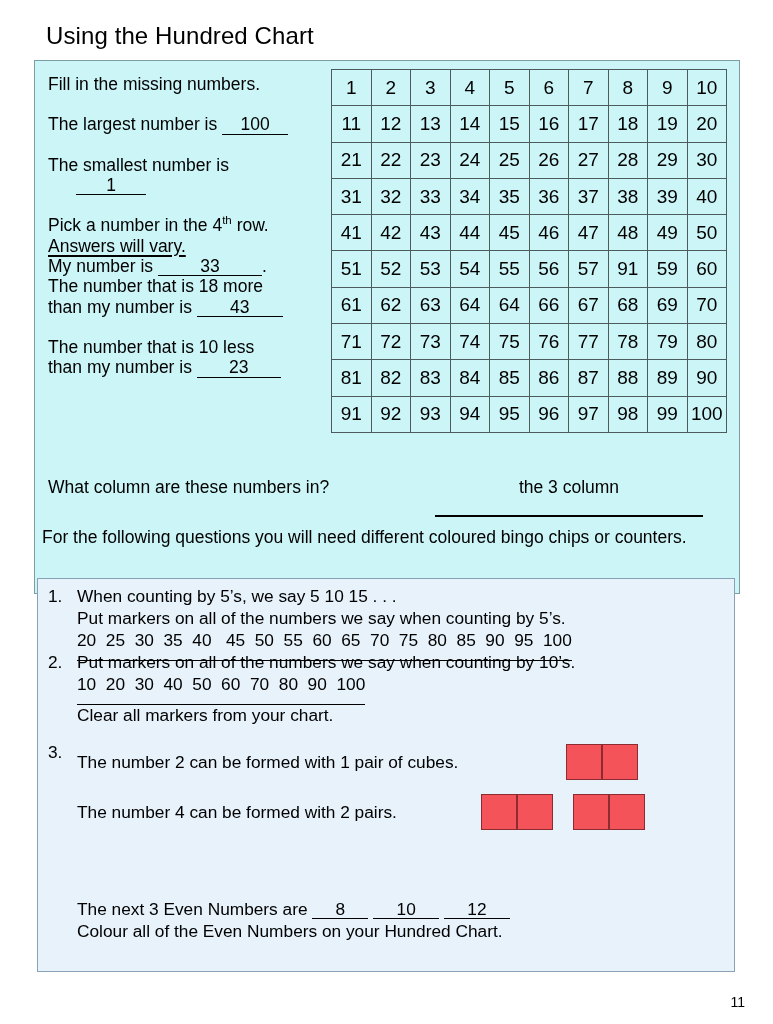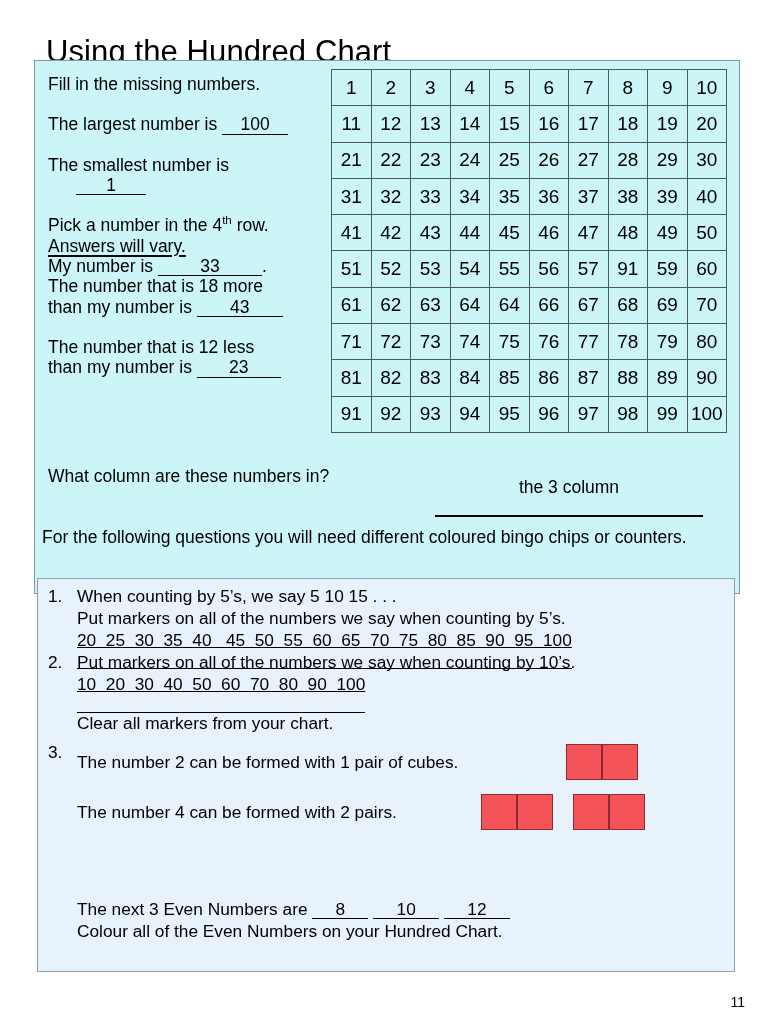--- a/index.html
+++ b/index.html
@@ -11,24 +11,23 @@
     color: #000000;
     overflow: hidden;
   }
 
   .page { position: relative; width: 773px; height: 1024px; background: #fff; }
 
   
   .page-title {
     position: absolute;
     left: 46px; top: 22px;
-    font-size: 31px;
+    font-size: 24px;
     letter-spacing: 0.1px;
     white-space: nowrap;
-    margin-top: 12px;
   }
 
   
   .top-panel {
     position: absolute;
     left: 34px; top: 60px;
     width: 706px; height: 534px;
     background: #ccf5f7;
     border: 1px solid #7a9ea2;
   }
@@ -74,21 +73,21 @@
     text-align: center;
     vertical-align: middle;
     font-size: 19px;
     background: #ccf5f7;
     padding: 0;
   }
 
   
   .col-question {
     position: absolute;
-    left: 13px; top: 405px;
+    left: 13px; top: 416px;
     font-size: 17.5px;
     white-space: nowrap;
   }
   .col-answer {
     position: absolute;
     left: 400px; top: 416px;
     width: 268px;
     font-size: 17.5px;
     text-align: center;
     border-bottom: 2px solid #000;
@@ -115,23 +114,22 @@
     line-height: 1.27;
   }
 
   .q { position: relative; }
   .qnum { position: absolute; left: 10px; }
   .qbody { margin-left: 39px; }
 
   .seq {
     display: inline-block;
     border-bottom: 1.8px solid #000;
-    padding-bottom: 16px;
+    padding-bottom: 8px;
     white-space: pre;
-    text-decoration: underline;
   }
 
   .q1 { position: absolute; left: 0; top: 7px; width: 690px; }
   .q2 { position: absolute; left: 0; top: 73px; width: 690px; }
   .q3 { position: absolute; left: 0; top: 163px; width: 690px; }
 
   .cube-line { position: relative; height: 50px; }
   .cube-text { position: absolute; left: 0; top: 10px; white-space: nowrap; }
 
   .pair {
@@ -187,21 +185,21 @@
       <div class="ln">
         <span>My number is</span>
         <span class="blank b-33">33</span><span>.</span>
       </div>
       <div class="ln">The number that is 18 more</div>
       <div class="ln">
         <span>than my number is</span>
         <span class="blank b-43">43</span>
       </div>
       <div class="gap-lg"></div>
-      <div class="ln">The number that is 12 less</div>
+      <div class="ln">The number that is 10 less</div>
       <div class="ln">
         <span>than my number is</span>
         <span class="blank b-23">23</span>
       </div>
     </div>
 
     <table class="chart">
       <tbody>
           <tr>
             <td>1</td>

